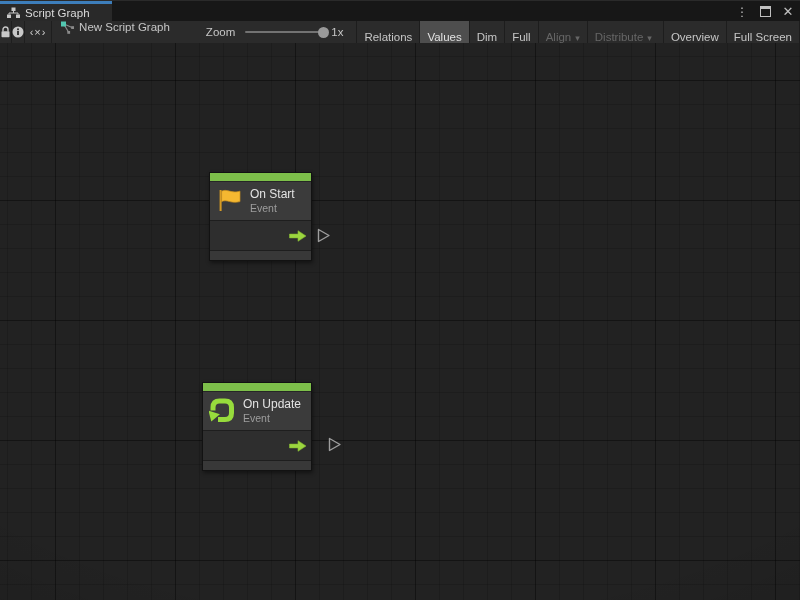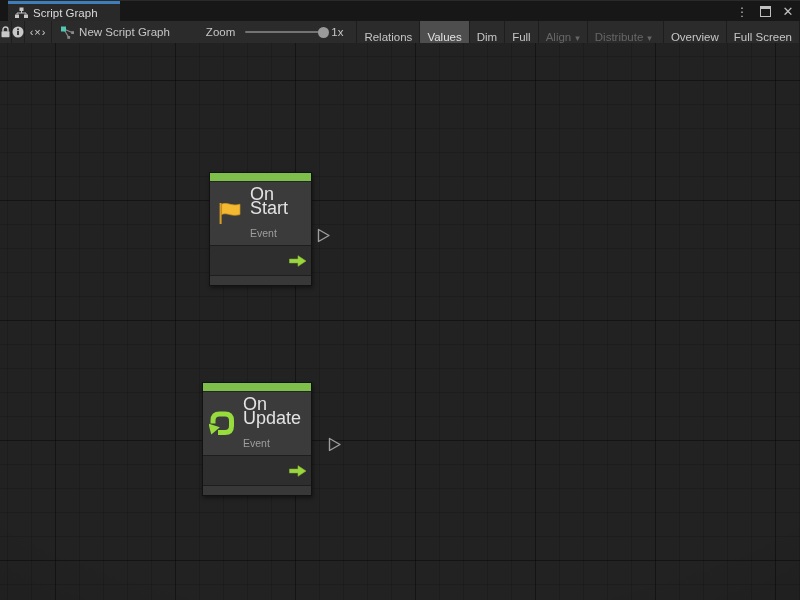--- a/index.html
+++ b/index.html
@@ -2,41 +2,41 @@
 <html><head>
 <meta charset="utf-8">
 <style>
   html,body{margin:0;padding:0;background:#000;}
   .app{
     position:relative;width:800px;height:600px;overflow:hidden;
     background:#161616;font-family:"Liberation Sans",sans-serif;
     -webkit-font-smoothing:antialiased;
   }
   
-  .tabbar{position:absolute;top:0;left:8px;right:0;height:21px;background:#171717;border-top:1px solid #2a2a2a;}
+  .tabbar{position:absolute;top:0;left:0;right:0;height:21px;background:#171717;border-top:1px solid #2a2a2a;}
   .tab{
     position:absolute;top:0;left:0;height:21px;width:112px;box-sizing:border-box;
     background:#292929;border-top:3px solid #3d7ebb;
     display:flex;align-items:center;gap:5px;padding-left:7px;
     color:#dadada;font-size:11.5px;
   }
   .win-controls{position:absolute;top:0;right:4px;height:21px;display:flex;align-items:center;gap:7px;color:#c0c0c0;}
   .win-btn{display:flex;align-items:center;justify-content:center;width:16px;height:16px;cursor:default;font-size:13px;}
   .kebab{font-size:12px;letter-spacing:0;}
   .max-glyph{display:inline-block;width:9px;height:7px;border:1.5px solid #c0c0c0;border-top:3px solid #c0c0c0;}
   
   .toolbar{
     position:absolute;top:21px;left:0;right:0;height:22px;background:#2b2b2b;
     border-bottom:1px solid #171717;display:flex;align-items:stretch;
     color:#c6c6c6;font-size:11.5px;white-space:nowrap;
   }
   .tool-btn{display:flex;align-items:center;justify-content:center;border-right:1px solid #1e1e1e;cursor:default;}
   .tool-btn.icon-btn{width:24px;}
   .tool-btn.code-btn{width:70px;color:#cfcfcf;font-size:11px;letter-spacing:1px;}
-  .newgraph{display:flex;align-items:center;gap:4px;padding-left:8px;}
+  .newgraph{display:flex;align-items:flex-start;gap:4px;padding-left:8px;}
   .zoom-wrap{display:flex;align-items:center;margin-left:36px;}
   .zoom-track{position:relative;width:82px;height:2px;background:#737373;border-radius:1px;margin-left:10px;}
   .zoom-handle{position:absolute;right:-2px;top:-4.5px;width:11px;height:11px;border-radius:50%;background:#9a9a9a;}
   .zoom-value{margin-left:4px;}
   .right-group{display:flex;align-items:stretch;margin-left:13px;}
   .rbtn{display:flex;align-items:center;padding:16px 7px;border-left:1px solid #1d1d1d;cursor:default;}
   .rbtn:last-child{border-right:1px solid #1d1d1d;}
   .rbtn.active{background:#4e4e4e;color:#e2e2e2;}
   .rbtn.disabled{color:#666;}
   .rbtn .dd{margin-left:4px;font-size:9px;position:relative;top:1px;}
@@ -56,22 +56,22 @@
   
   .node{
     position:absolute;background:#2f2f2f;border:1px solid #121212;
     box-shadow:1px 2px 4px rgba(0,0,0,0.45);
   }
   .node-colorbar{height:8px;background:#7dbf4a;}
   .node-header{
     background:#3b3b3b;border-top:1px solid #262626;
     display:flex;align-items:center;gap:7px;padding:5px 8px 6px 6px;
   }
-  .node-title{color:#e3e3e3;font-size:18px;line-height:14px;}
-  .node-sub{color:#9e9e9e;font-size:10.5px;line-height:12px;margin-top:12px;}
+  .node-title{color:#e3e3e3;font-size:12px;line-height:14px;}
+  .node-sub{color:#9e9e9e;font-size:10.5px;line-height:12px;margin-top:1px;}
   .node-body{position:relative;height:29px;background:#2e2e2e;border-top:1px solid #1e1e1e;}
   .out-arrow{position:absolute;right:4px;top:50%;transform:translateY(-50%);cursor:pointer;line-height:0;}
   .node-footer{height:9px;background:#383838;border-top:1px solid #1e1e1e;}
   .port-tri{position:absolute;cursor:pointer;line-height:0;}
 </style>
 </head>
 <body>
 
 <div class="app">
 

